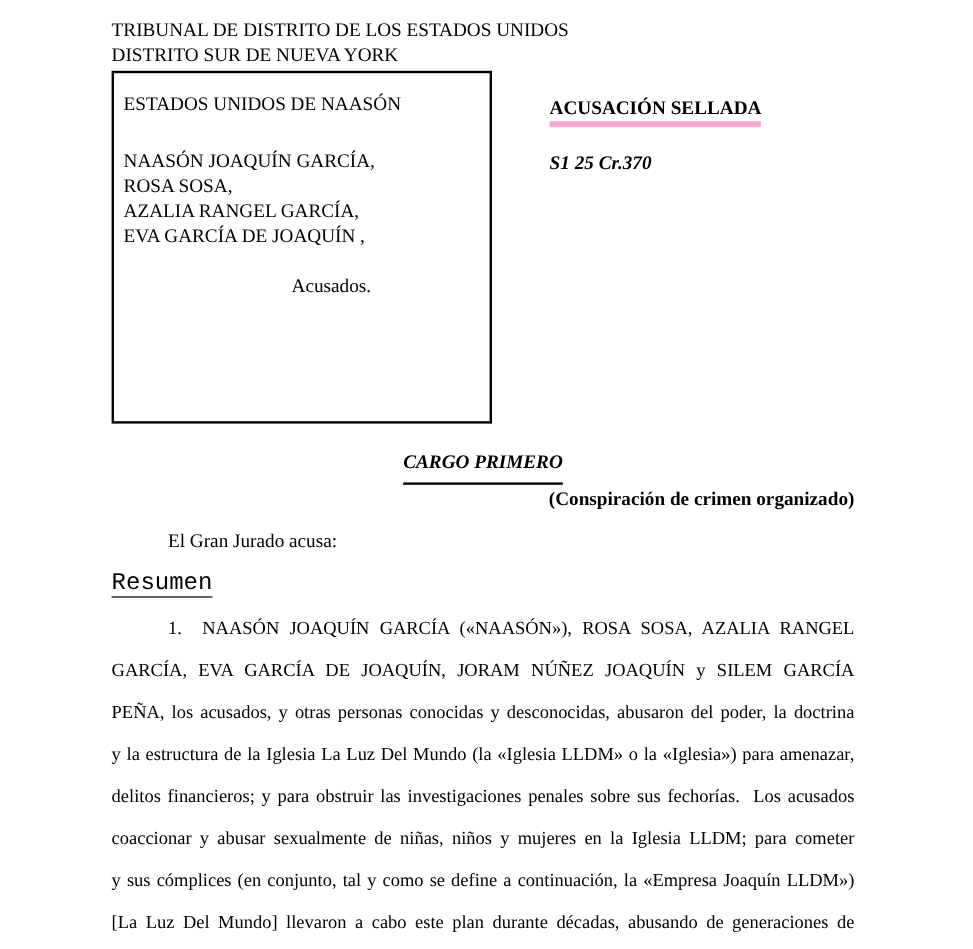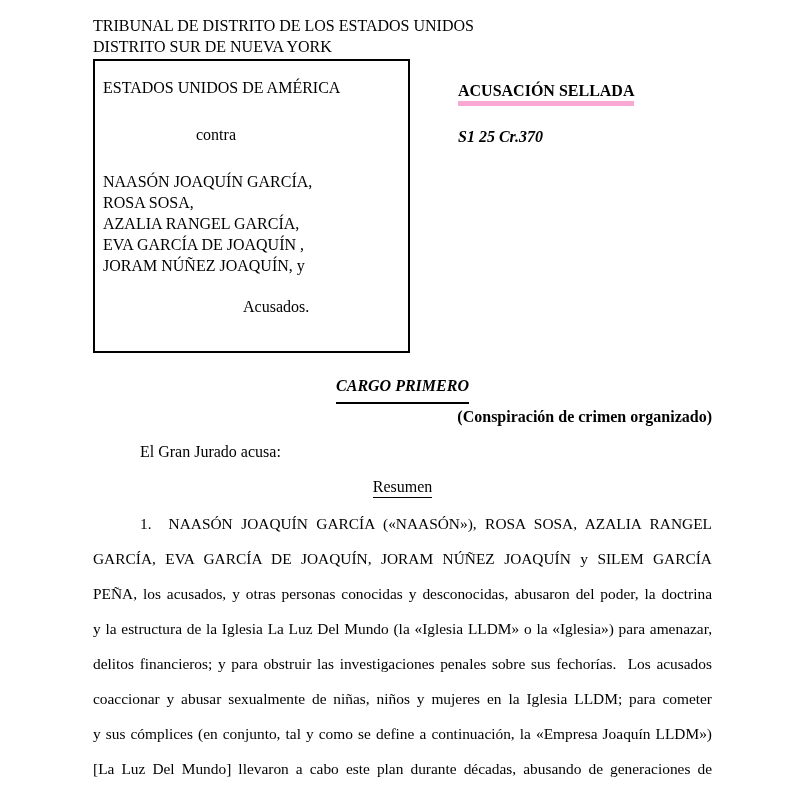--- a/index.html
+++ b/index.html
@@ -51,21 +51,21 @@
     font-weight: bold;
     font-style: italic;
     line-height: 19px;
     padding-bottom: 7px;
     border-bottom: 2px solid #000000;
   }
   .count-sub { margin-top: 3px; text-align: right; font-weight: bold; font-size: 16px; line-height: 20px; }
 
   .intro { margin-top: 14px; text-indent: 47px; font-size: 16px; line-height: 21px; }
 
-  .section { margin-top: 14px; text-align: center; font-size: 16px; line-height: 21px; }
+  .section { margin-top: 14px; font-size: 20px; line-height: 21px; font-family: Liberation Mono, monospace; }
   .section span { display: inline-block; border-bottom: 1.5px solid #000000; }
 
   
   .para { margin-top: 8px; }
   .pline {
     font-size: 15.4px;
     line-height: 35px;
     text-align: justify;
     text-align-last: justify;
     -moz-text-align-last: justify;
@@ -80,28 +80,26 @@
 <div class="page">
   <div class="content">
 
     <div class="header">
       <div>TRIBUNAL DE DISTRITO DE LOS ESTADOS UNIDOS</div>
       <div>DISTRITO SUR DE NUEVA YORK</div>
     </div>
 
     <div class="caption-row">
       <div class="caption-box">
-        <div class="plaintiff">ESTADOS UNIDOS DE AMÉRICA</div>
-        <div class="versus">contra</div>
+        <div class="plaintiff">ESTADOS UNIDOS DE NAASÓN</div>
         <div class="defendants">
             <div class="defendant">NAASÓN JOAQUÍN GARCÍA,</div>
             <div class="defendant">ROSA SOSA,</div>
             <div class="defendant">AZALIA RANGEL GARCÍA,</div>
             <div class="defendant">EVA GARCÍA DE JOAQUÍN ,</div>
-            <div class="defendant">JORAM NÚÑEZ JOAQUÍN, y</div>
           </div>
         <div class="acusados">Acusados.</div>
       </div>
       <div class="right-caption">
         <div class="sealed-title">
           <span>ACUSACIÓN SELLADA</span>
         </div>
         <div class="case-no">S1 25 Cr.370</div>
       </div>
     </div>

